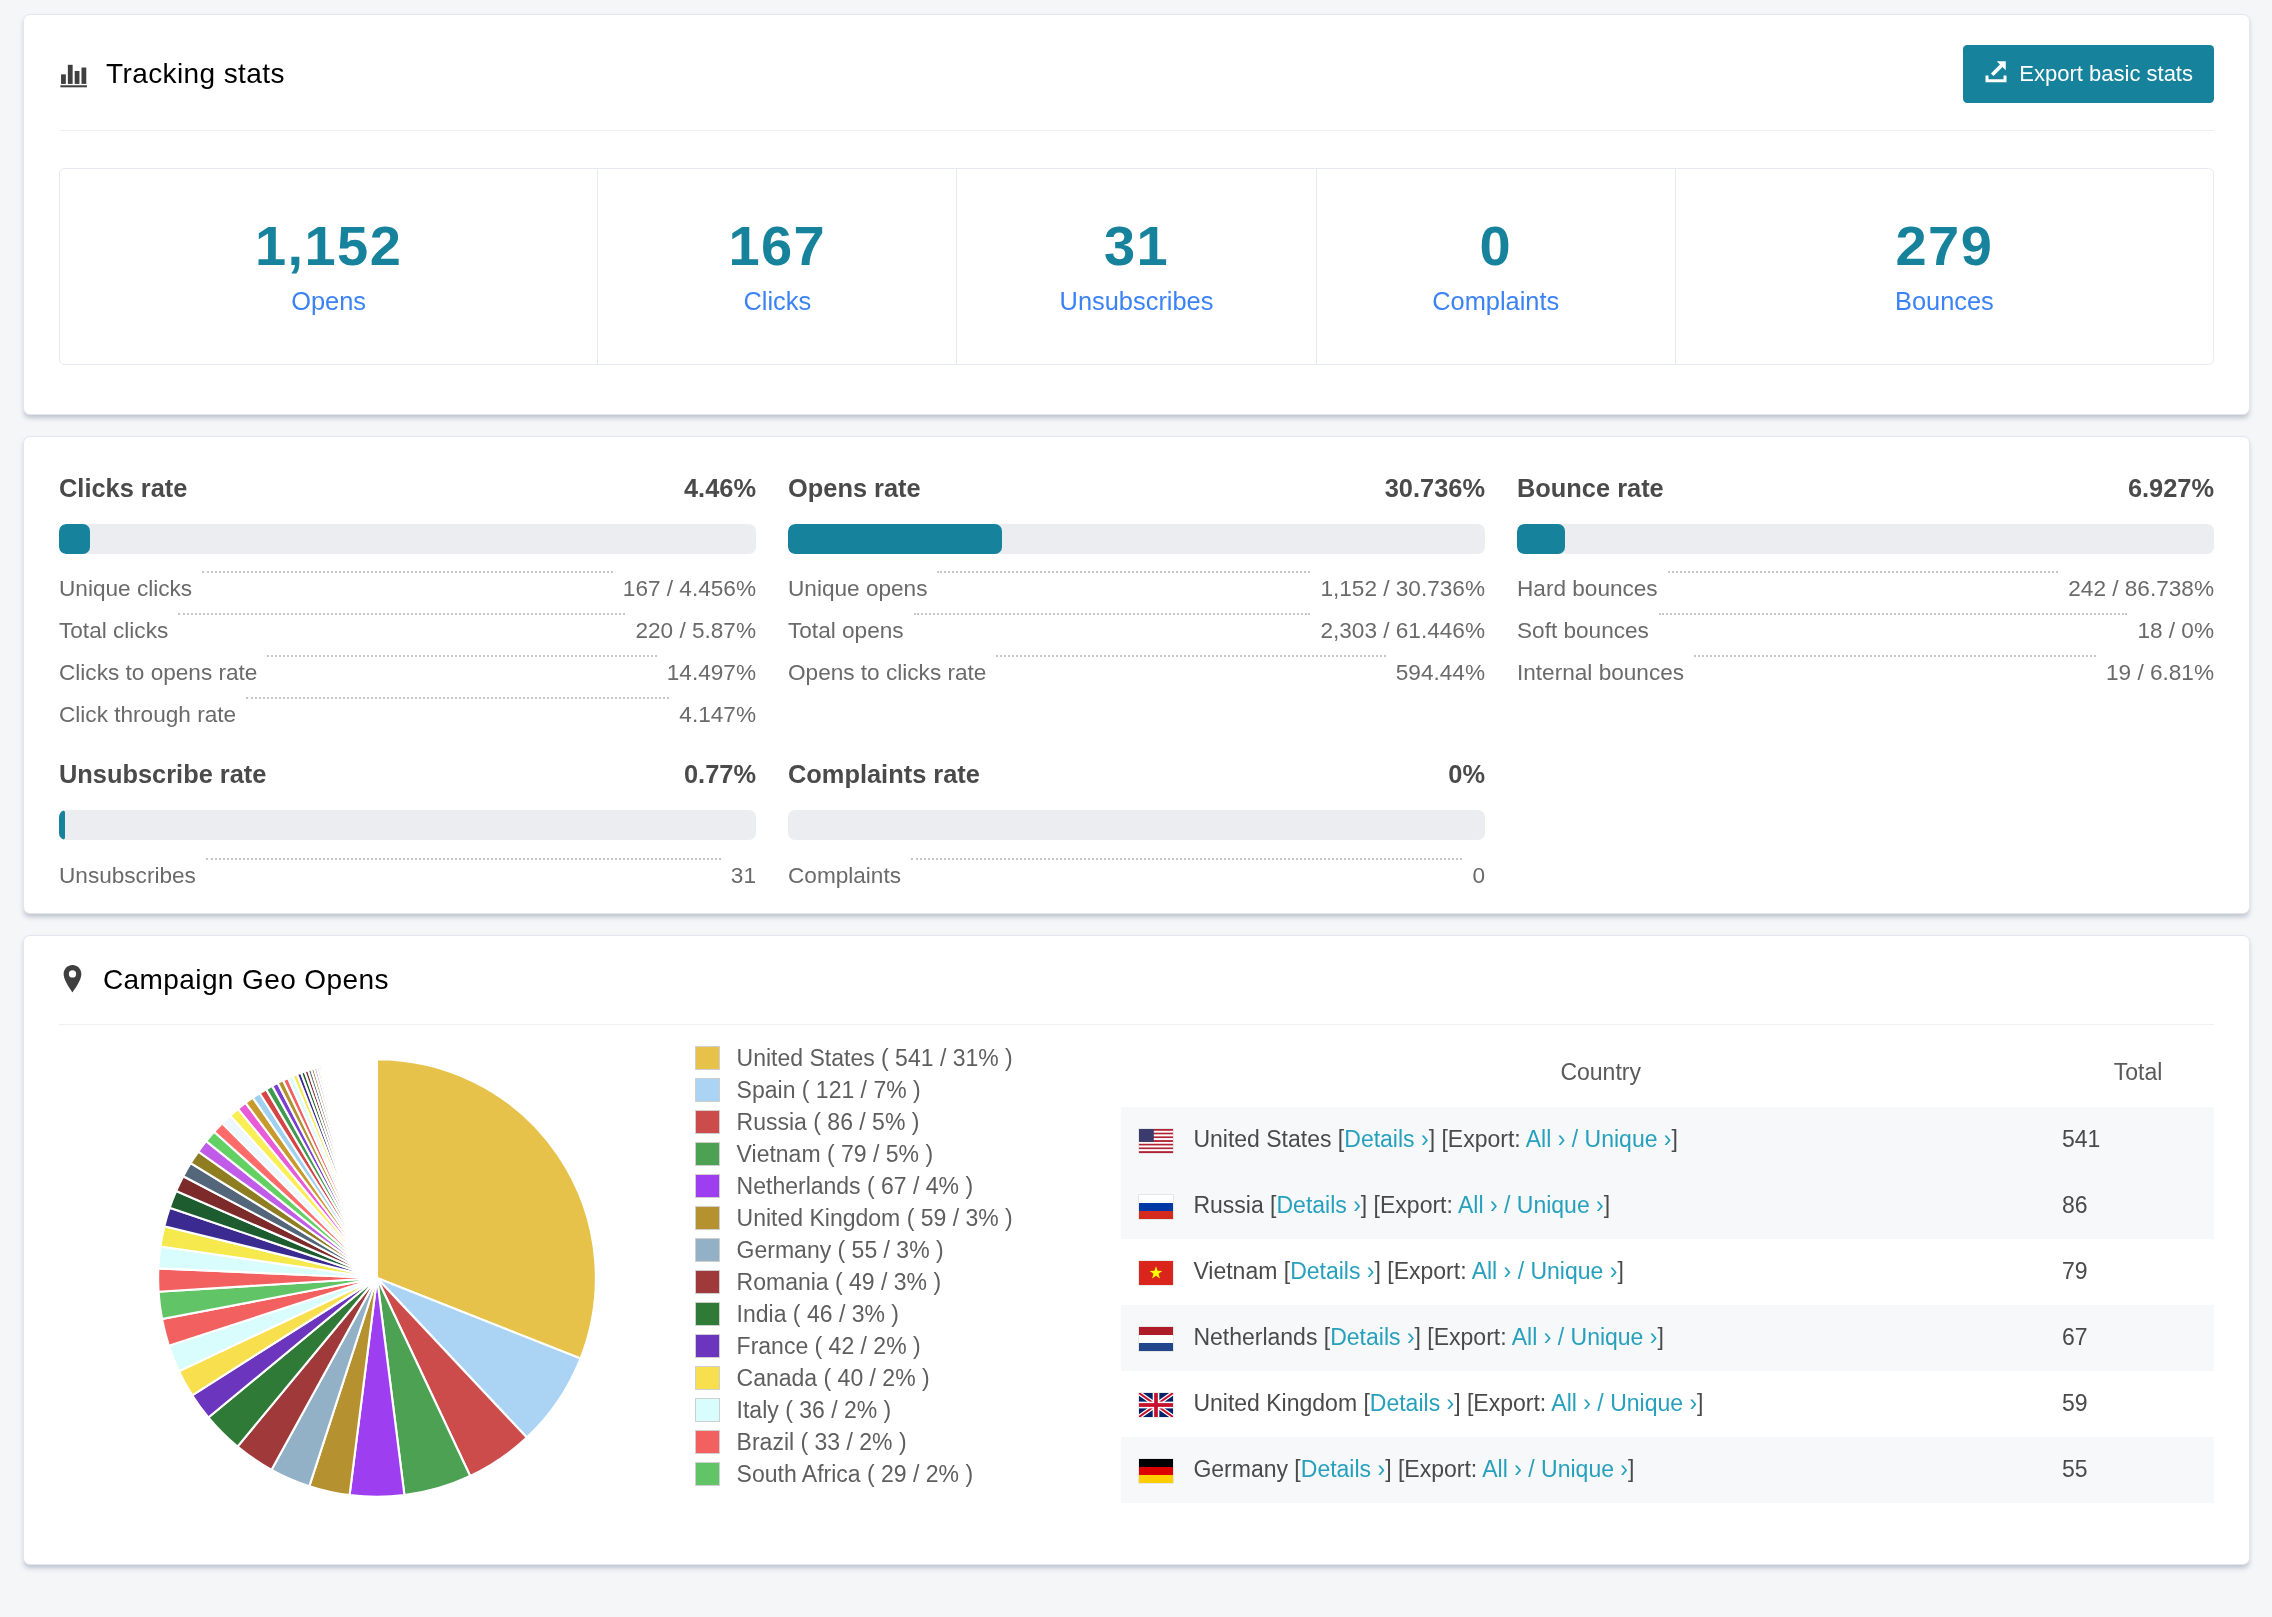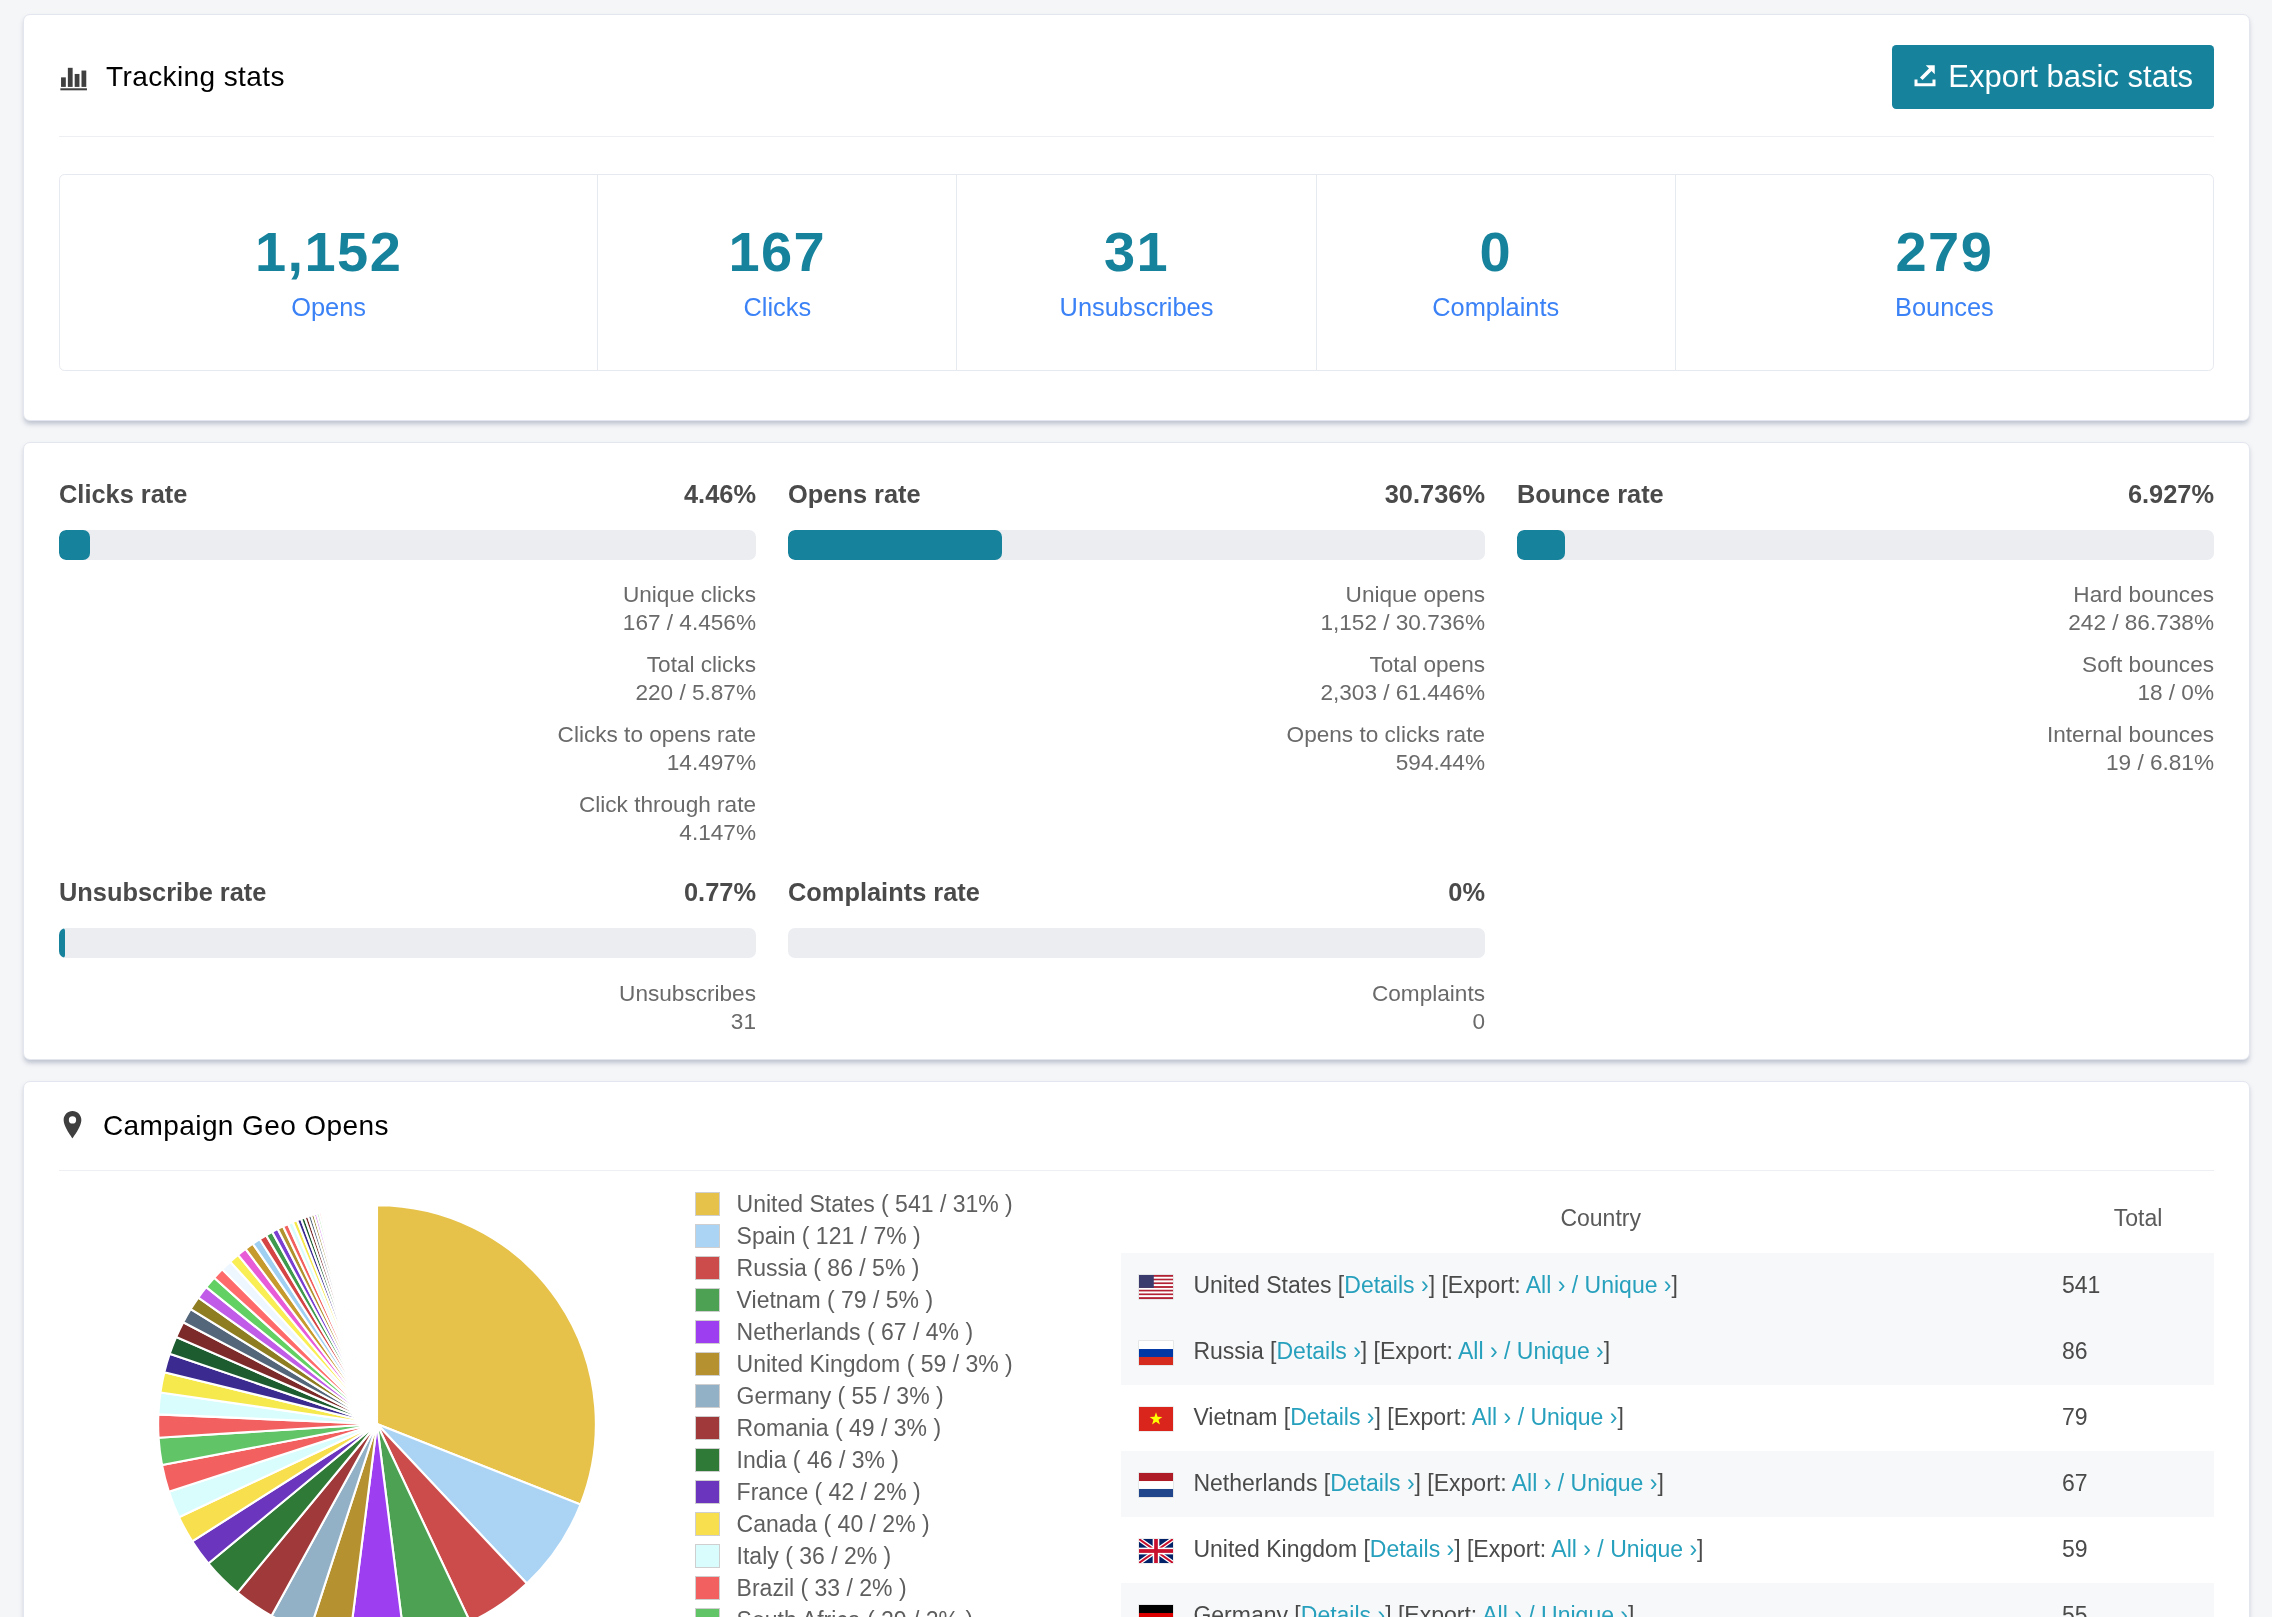--- a/index.html
+++ b/index.html
@@ -6,36 +6,36 @@
   body{width:2273px;height:1618px;overflow:hidden;background:#f5f6f8;
        font-family:"Liberation Sans",sans-serif;-webkit-font-smoothing:antialiased;}
   .page{padding:14px 23px;}
   .card{background:#fff;border:1.4px solid #e3e6ee;border-radius:7px;
         box-shadow:0 3.5px 5.6px -1.4px rgba(120,130,155,.45);}
   .card + .card{margin-top:21px;}
   .card1{padding:30px 35px 49px;}
   .card-head{display:flex;justify-content:space-between;align-items:center;}
   .head-left{display:flex;align-items:center;gap:17px;}
   .page-title{font-size:28px;color:#000000;font-weight:500;margin:0;letter-spacing:0.4px;}
-  .export-btn{display:flex;gap:11.3px;background:#16829c;color:#fff;border:none;
-              border-radius:4.2px;font-size:31px;padding:14px 21px;font-family:inherit;cursor:pointer;}
+  .export-btn{display:flex;align-items:center;gap:11.3px;background:#16829c;color:#fff;border:none;
+              border-radius:4.2px;font-size:22px;padding:14px 21px;font-family:inherit;cursor:pointer;}
   .divider{border-top:1.4px solid #edeff2;margin-top:27px;}
   .stats-row{margin-top:37px;display:flex;border:1.4px solid #e6e9ef;border-radius:5.6px;}
   .stat-cell{flex:1;text-align:center;padding:44px 0 48px;border-right:1.4px solid #e6e9ef;}
   .stat-cell.wide{flex:1.5;}
   .stat-cell:last-child{border-right:none;}
   .stat-value{font-size:56px;font-weight:700;color:#16829c;letter-spacing:1.4px;}
   .stat-label{font-size:25.4px;color:#3b82f6;margin-top:8.5px;}
   .card2{padding:37px 35px 24px;}
   .rates-grid{display:grid;grid-template-columns:1fr 1fr 1fr;column-gap:81px;row-gap:51px;gap:32px;}
   .rate-head{display:flex;justify-content:space-between;font-size:25.4px;font-weight:700;color:#4a4a4a;}
   .bar-track{margin-top:21px;height:30px;background:#ebedf1;border-radius:7px;overflow:hidden;}
   .bar-fill{height:100%;background:#16829c;border-radius:7px;}
   .rate-rows{margin-top:22.6px;}
-  .rate-row{display:flex;align-items:flex-end;margin-top:16px;font-size:22.6px;color:#6a6a6a;flex-direction:column;}
+  .rate-row{display:flex;align-items:flex-start;margin-top:16px;font-size:22.6px;color:#6a6a6a;}
   .leader{flex:1;border-bottom:2.1px dotted #c6c6c6;margin:0 10px;transform:translateY(-5px);}
   .rate-row .val{white-space:nowrap;}
   .card3{padding:28px 35px 0;height:600px;overflow:hidden;}
   .geo-content{display:flex;margin-top:10px;}
   .pie-wrap{width:466px;flex:none;margin:10px 0 0 85px;}
   .legend{list-style:none;margin:10px 0 0 49px;padding:0;width:423px;flex:none;}
   .legend li{display:flex;align-items:center;margin-bottom:5px;font-size:23px;color:#5e5e5e;cursor:pointer;padding-left:36px;}
   .swatch{width:22.6px;height:22.6px;border:1.4px solid #cfcfcf;margin-right:17px;flex:none;}
   .geo-table-wrap{flex:1;margin-left:39px;}
   table{width:100%;border-collapse:collapse;font-size:23px;}

